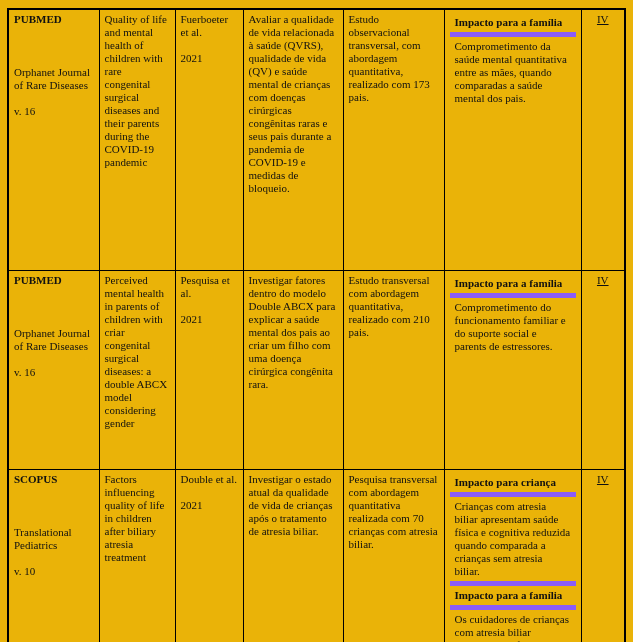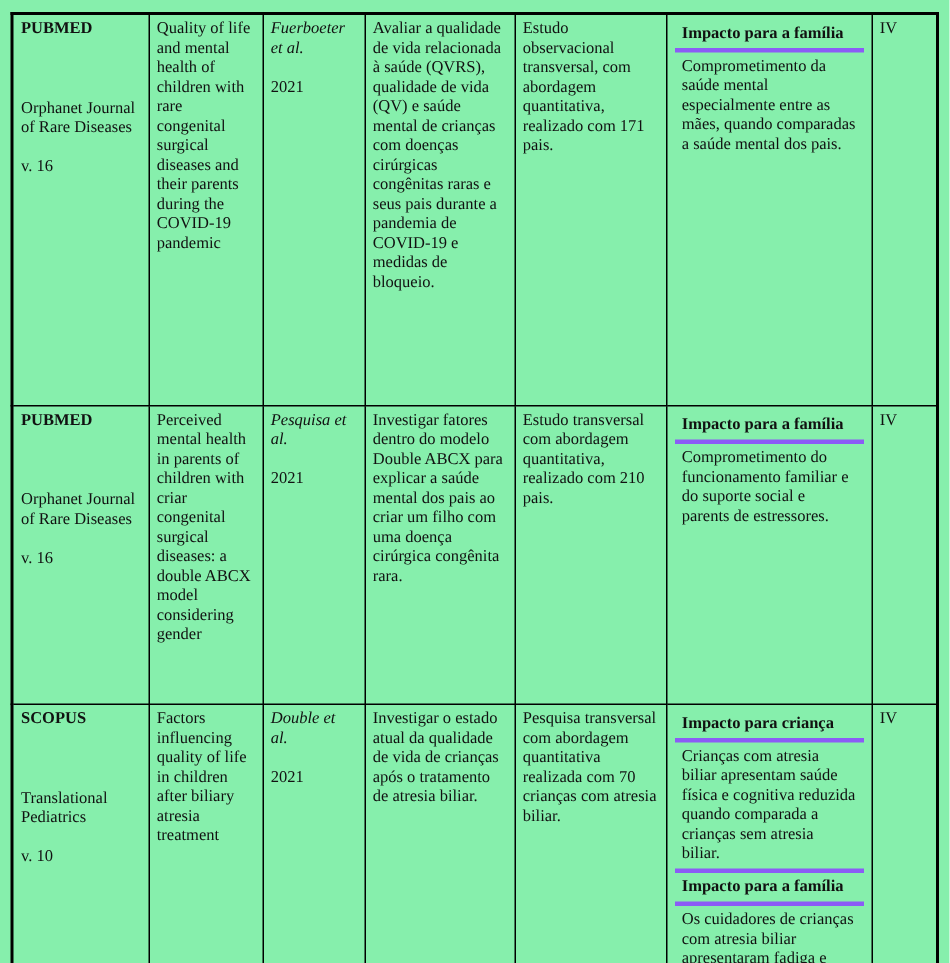--- a/index.html
+++ b/index.html
@@ -8,21 +8,21 @@
     background: #ffffff;
     width: 633px;
     height: 642px;
     font-family: "Liberation Serif", "DejaVu Serif", serif;
     color: #111111;
   }
   .page {
     position: relative;
     width: 633px;
     height: 642px;
-    background: #86efac;
+    background: #eab308;
     overflow: hidden;
   }
   table.studies {
     position: absolute;
     left: 7px;
     top: 8px;
     width: 617px;
     border-collapse: collapse;
     table-layout: fixed;
     border: 2px solid #000000;
@@ -34,31 +34,32 @@
     font-size: 11px;
     line-height: 13px;
     word-wrap: break-word;
   }
   tr.row-1 { height: 261px; }
   tr.row-2 { height: 199px; }
   tr.row-3 { height: 167px; }
 
   .db-name { font-weight: bold; margin-bottom: 13px; }
   .journal { margin-bottom: 13px; margin-top: 40px; }
-  .authors { margin-bottom: 13px; font-style: italic; }
+  .authors { margin-bottom: 13px; }
 
   td.impact-cell { padding: 0; }
   .impact-seg { padding: 3px 5px; }
   .impact-seg.hdr { font-weight: bold; }
-  td.impact-cell .impact-seg:not(:last-child) { border-bottom: 3px solid #8b5cf6; }
+  td.impact-cell .impact-seg:not(:last-child) { border-bottom: 5px solid #8b5cf6; }
 
   td.level-cell {
-    text-align: left;
+    text-align: center;
     vertical-align: middle;
     font-size: 11px;
+    text-decoration: underline;
   }
 </style>
 </head>
 <body>
 
 <div class="page">
   <table class="studies">
     <colgroup>
       <col style="width:91px">
       <col style="width:76px">
@@ -75,24 +76,24 @@
         <div class="db-name">PUBMED</div>
         <div class="journal">Orphanet Journal of Rare Diseases</div>
         <div>v. 16</div>
       </td>
       <td>Quality of life and mental health of children with rare congenital surgical diseases and their parents during the COVID-19 pandemic</td>
       <td>
         <div class="authors">Fuerboeter et al.</div>
         <div>2021</div>
       </td>
       <td>Avaliar a qualidade de vida relacionada à saúde (QVRS), qualidade de vida (QV) e saúde mental de crianças com doenças cirúrgicas congênitas raras e seus pais durante a pandemia de COVID-19 e medidas de bloqueio.</td>
-      <td>Estudo observacional transversal, com abordagem quantitativa, realizado com 171 pais.</td>
+      <td>Estudo observacional transversal, com abordagem quantitativa, realizado com 173 pais.</td>
       <td class="impact-cell">
         <div class="impact-seg hdr">Impacto para a família</div>
-        <div class="impact-seg">Comprometimento da saúde mental especialmente entre as mães, quando comparadas a saúde mental dos pais.</div>
+        <div class="impact-seg">Comprometimento da saúde mental quantitativa entre as mães, quando comparadas a saúde mental dos pais.</div>
       </td>
       <td class="level-cell">IV</td>
     </tr>
 
     <tr class="row-2">
       <td>
         <div class="db-name">PUBMED</div>
         <div class="journal">Orphanet Journal of Rare Diseases</div>
         <div>v. 16</div>
       </td>

